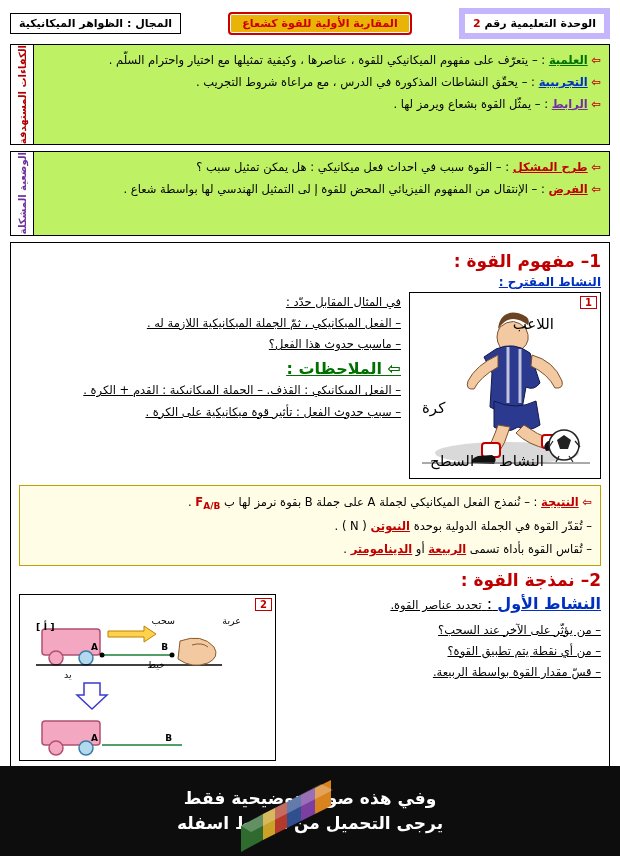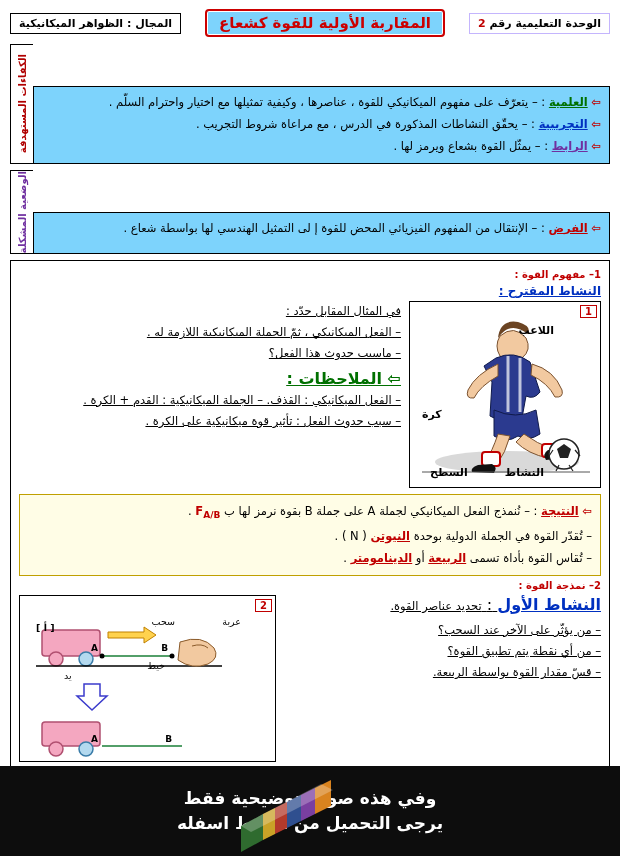--- a/index.html
+++ b/index.html
@@ -8,72 +8,72 @@
     background:#ffffff;
     font-family:"DejaVu Sans","Liberation Sans",sans-serif;
     direction:rtl;
     position:relative;
     overflow:hidden;
   }
   .page{position:relative;width:620px;height:856px;box-sizing:border-box;padding:8px 10px;}
 
   
   .top-row{display:flex;flex-direction:row;align-items:center;justify-content:space-between;gap:6px;height:30px;margin-bottom:6px;}
-  .unit-box{border:1px solid #c4b5fd;color:#000;font-size:11px;font-weight:bold;padding:3px 8px;}
+  .unit-box{border:6px solid #c4b5fd;color:#000;font-size:11px;font-weight:bold;padding:3px 8px;}
   .unit-box .num{color:#c00000;font-weight:bold;}
   .title-box{
     border:2px solid #cc0000;border-radius:4px;
-    color:#cc0000;font-weight:bold;font-size:15px;
-    padding:3px 12px;background:#7dd3fc;
+    color:#cc0000;font-weight:bold;font-size:11px;
+    padding:3px 12px;background:#eab308;
     box-shadow:0 0 0 1px #fff inset;
   }
   .domain-box{border:1px solid #000;font-size:11px;padding:3px 8px;font-weight:bold;}
   .domain-box .lbl{color:#000;}
   .domain-box .val{color:#000;}
 
   
   .sec-wrap{display:flex;flex-direction:row;gap:0;margin-bottom:6px;}
   .side-tab{
     width:22px;border:1px solid #000;border-right:none;
     display:flex;align-items:center;justify-content:center;
     background:#fff;
   }
   .side-tab span{
     writing-mode:vertical-rl;text-orientation:mixed;
     transform:rotate(180deg);
     font-size:10px;font-weight:bold;color:#b00000;letter-spacing:1px;
     white-space:nowrap;
   }
   .side-tab.purple span{color:#7030a0;}
-  .sec-body{flex:1;border:1px solid #000;padding:5px 8px;background:#7dd3fc;margin-top:42px;}
+  .sec-body{flex:1;border:1px solid #000;padding:5px 8px;background:#bef264;}
   .line{font-size:11.5px;line-height:1.9;color:#000;display:block;}
   .kw{font-weight:bold;text-decoration:underline;}
   .kw-green{color:#007000;}
   .kw-blue{color:#0030c0;}
   .kw-red{color:#c00000;}
   .kw-purple{color:#7030a0;}
   .arrow{color:#c00000;font-weight:bold;}
 
   
   .main-box{border:1px solid #000;padding:6px 8px;position:relative;}
-  h2.sec-title{font-size:10px;color:#c00000;font-weight:bold;margin:2px 0 4px 0;text-align:right;}
+  h2.sec-title{font-size:17px;color:#c00000;font-weight:bold;margin:2px 0 4px 0;text-align:right;}
   h3.sub-title{font-size:12px;color:#0030c0;font-weight:bold;text-decoration:underline;margin:2px 0 3px 0;}
   .obs-title{font-size:16px;color:#007000;font-weight:bold;text-decoration:underline;margin:4px 0 2px 0;}
 
   .row-flex{display:flex;flex-direction:row;gap:8px;align-items:flex-start;}
 
   
   .fig{border:1px solid #000;position:relative;background:#fff;}
   .fig-num{
     position:absolute;top:3px;right:3px;
     border:1px solid #c00000;color:#c00000;font-size:10px;font-weight:bold;
     padding:0 4px;background:#fff;z-index:4;
   }
   .fig1{width:190px;height:185px;}
-  .fig1 .label{position:absolute;font-size:11px;color:#000;font-weight:bold;}
+  .fig1 .label{position:absolute;font-size:15px;color:#000;font-weight:normal;}
 
   .txt-col{flex:1;text-decoration:underline;}
   .txt-col .line{line-height:1.85;}
 
   
   .result-box{
     border:1px solid #c0a000;background:#fffde6;
     margin:6px 0 4px 0;padding:5px 8px;
   }
   .result-box .line{line-height:1.95;}
@@ -130,20 +130,26 @@
         <span>– يمثّل القوة بشعاع ويرمز لها .</span>
       </span>
     </div>
     <div class="side-tab">
       <span>الكفاءات المستهدفة</span>
     </div>
   </div>
 
   <div class="sec-wrap">
     <div class="sec-body">
+      <span class="line">
+        <span class="arrow">⇦</span>
+        <span class="kw kw-red">طرح المشكل</span>
+        <span>:</span>
+        <span>– القوة سبب في احداث فعل ميكانيكي : هل يمكن تمثيل سبب ؟</span>
+      </span>
       <span class="line">
         <span class="arrow">⇦</span>
         <span class="kw kw-red">الفرض</span>
         <span>:</span>
         <span>– الإنتقال من المفهوم الفيزيائي المحض للقوة إ لى التمثيل الهندسي لها بواسطة شعاع .</span>
       </span>
     </div>
     <div class="side-tab purple">
       <span>الوضعية المشكلة</span>
     </div>

